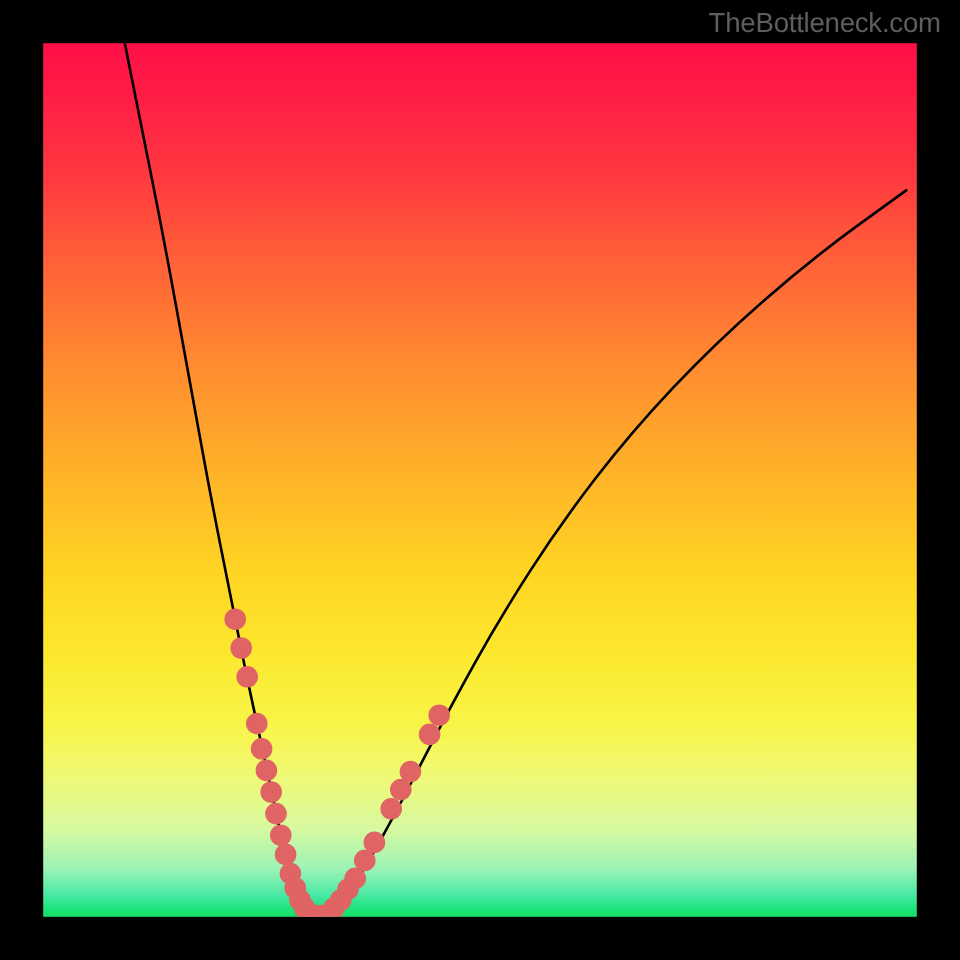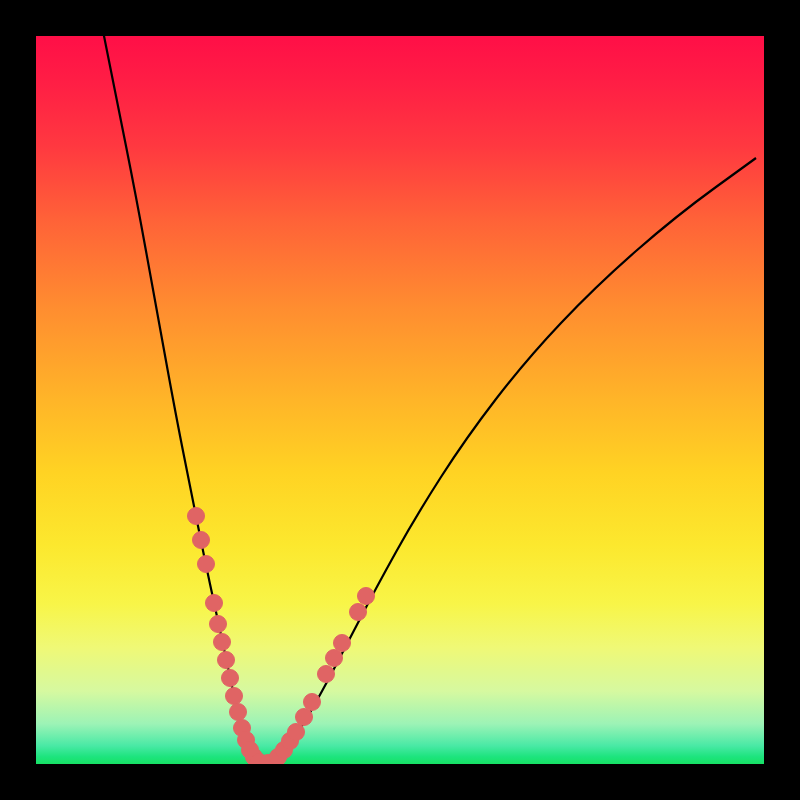--- a/index.html
+++ b/index.html
@@ -71,20 +71,21 @@
     fill: #e06464;
     stroke: #e06464;
   }
 </style>
 </head>
 <body>
 
 <div class="frame">
   <div class="plot-area"></div>
 
+  <div class="watermark">TheBottleneck.com</div>
 
   <svg class="overlay" viewBox="0 0 728 728" preserveAspectRatio="none">
     <path id="curve-path" class="curve" d="M 64 -20 Q 80 60 90 110 Q 100 160 110 215 Q 120 270 130 325 Q 140 380 148 420 Q 156 460 162 490 Q 168 520 174 548 Q 180 576 185 599 Q 190 622 194 641 Q 198 660 202 675 Q 206 690 209.5 701 Q 213 712 215.5 717.5 Q 218 723 221 725 Q 224 727 229 726.5 Q 234 726 240 721.5 Q 246 717 253 708.5 Q 260 700 267.5 687.5 Q 275 675 282.5 661.5 Q 290 648 300 629 Q 310 610 325 581 Q 340 552 360 516 Q 380 480 405 441 Q 430 402 460 363 Q 490 324 525 287 Q 560 250 600 215 Q 640 180 680 151 T 720 122"></path>
     <g id="dots">
         <circle cx="160" cy="480" r="8.5" class="dot"></circle>
         <circle cx="165" cy="504" r="8.5" class="dot"></circle>
         <circle cx="170" cy="528" r="8.5" class="dot"></circle>
         <circle cx="178" cy="567" r="8.5" class="dot"></circle>
         <circle cx="182" cy="588" r="8.5" class="dot"></circle>
         <circle cx="186" cy="606" r="8.5" class="dot"></circle>

